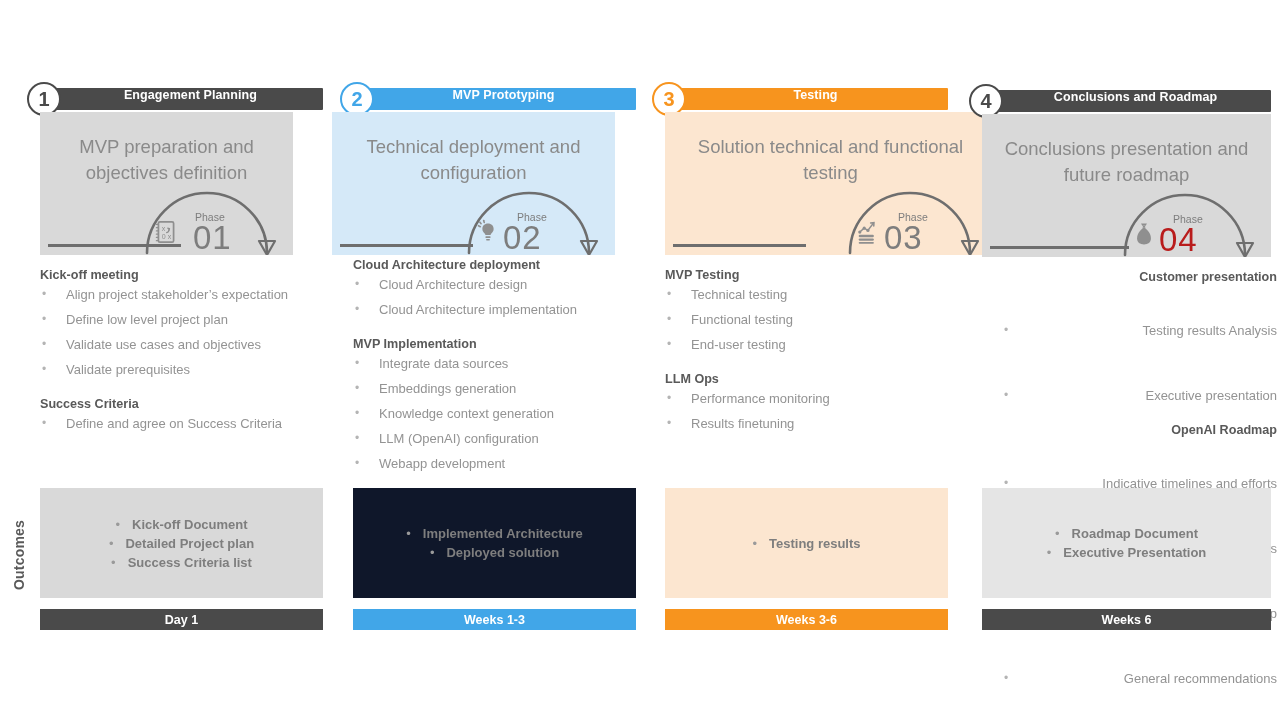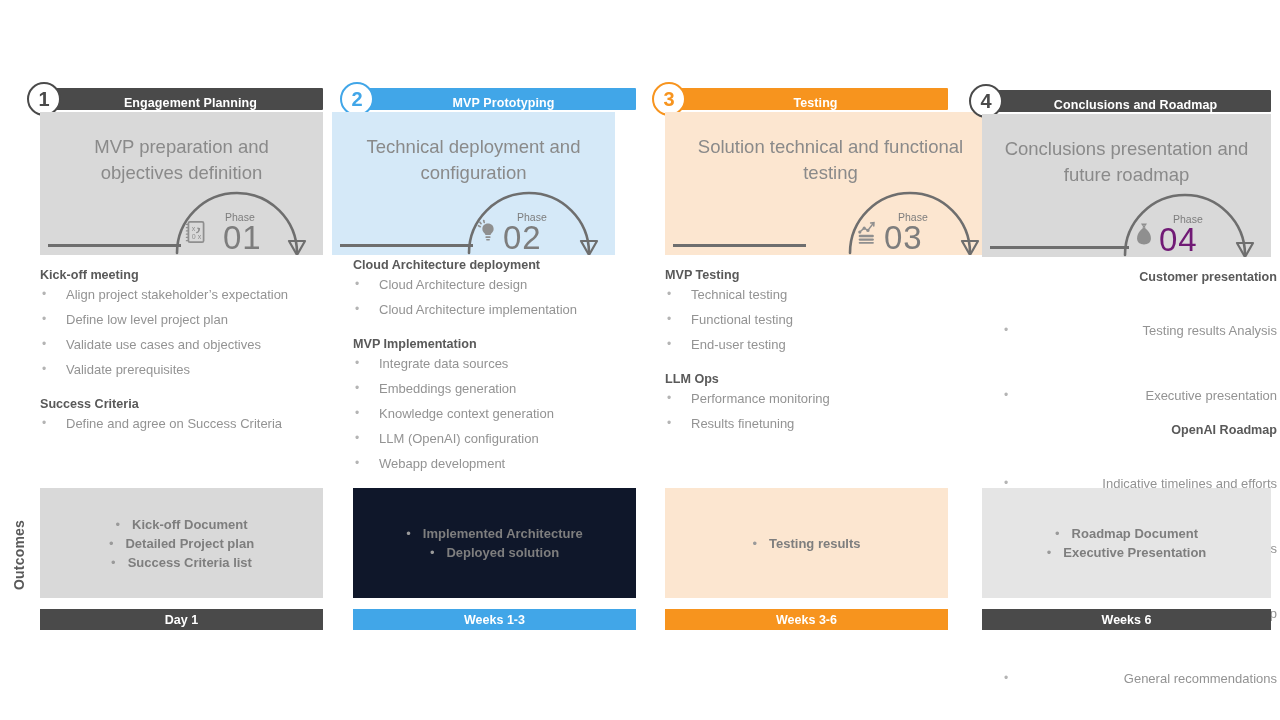--- a/index.html
+++ b/index.html
@@ -17,21 +17,21 @@
     display:flex;align-items:center;justify-content:center;
     transform:rotate(-90deg);transform-origin:center center;
     margin-left:-58px;
     font-size:14px;font-weight:bold;color:#595959;letter-spacing:.2px;
   }
 
   .col{position:absolute;top:0;}
 
   
   .hdr{position:absolute;height:22px;border-radius:1px;
-       display:flex;align-items:flex-end;justify-content:center;}
+       display:flex;align-items:flex-start;justify-content:center;}
   .hdr-title{font-size:12.5px;font-weight:bold;color:#ffffff;letter-spacing:.1px;
              padding-left:18px;}
   .badge{position:absolute;width:34px;height:34px;border-radius:50%;
          background:#ffffff;border:2.5px solid #4a4a4a;
          display:flex;align-items:center;justify-content:center;
          font-size:20px;font-weight:bold;color:#4a4a4a;box-sizing:border-box;}
 
   
   .card{position:absolute;}
   .card-text{position:absolute;left:0;right:0;top:22px;
@@ -66,21 +66,21 @@
 <body>
 
 <div class="board">
   <div class="outcomes-label">Outcomes</div>
   <div id="cols">
       <div class="col">
         <div class="hdr" style="left: 40px; top: 88px; width: 283px; background: rgb(74, 74, 74);">
           <span class="hdr-title">Engagement Planning</span>
         </div>
         <div class="badge" style="left: 27px; top: 82px; border-color: rgb(74, 74, 74); color: rgb(74, 74, 74);">1</div>
-        <div class="card" style="left: 40px; top: 112px; width: 283px; height: 143px; background: rgb(217, 217, 217);">
+        <div class="card" style="left: 40px; top: 112px; width: 253px; height: 143px; background: rgb(217, 217, 217);">
           <div class="card-text">MVP preparation and objectives definition</div>
      <div class="baseline" style="width:133px;background:#6e6e6e"></div>
      <div class="phase-art">
        <svg viewBox="0 0 150 70" width="150" height="70">
     <path d="M8 68 A 60 60 0 0 1 128 68" fill="none" stroke="#6e6e6e" stroke-width="2.6" stroke-linecap="round"></path>
     <polygon points="120,56 136,56 128,70" fill="none" stroke="#6e6e6e" stroke-width="2.2" stroke-linejoin="round"></polygon>
   </svg>
        <div style="position:absolute;left:14px;bottom:6px;"><svg viewBox="0 0 24 24" width="26" height="26">
     <rect x="5" y="2.6" width="14" height="18.8" rx="1.4" fill="none" stroke="#8f8f8f" stroke-width="1.6"></rect>
     <g stroke="#8f8f8f" stroke-width="1.3" stroke-linecap="round">
@@ -240,21 +240,21 @@
        <svg viewBox="0 0 150 70" width="150" height="70">
     <path d="M8 68 A 60 60 0 0 1 128 68" fill="none" stroke="#6e6e6e" stroke-width="2.6" stroke-linecap="round"></path>
     <polygon points="120,56 136,56 128,70" fill="none" stroke="#6e6e6e" stroke-width="2.2" stroke-linejoin="round"></polygon>
   </svg>
        <div style="position:absolute;left:14px;bottom:6px;"><svg viewBox="0 0 24 24" width="26" height="26">
       <path d="M9.3 2.2h5.4l-1.1 2.1H10.4z" fill="#8f8f8f"></path>
       <path d="M11 4.6h2l.3 1.6h-2.6z" fill="#8f8f8f"></path>
       <path d="M12 6c-3.4 1.9-6.4 5.8-6.4 10.2 0 3.6 2.7 5.4 6.4 5.4s6.4-1.8 6.4-5.4C18.4 11.8 15.4 7.9 12 6z" fill="#8f8f8f"></path>
               </svg></div>
        <div style="position:absolute;left:56px;bottom:32px;font-size:10.5px;color:#7d7d7d;">Phase</div>
-       <div style="position:absolute;left:42px;bottom:-2px;font-size:33px;color:#701a75;letter-spacing:1px;">04</div>
+       <div style="position:absolute;left:42px;bottom:-2px;font-size:33px;color:#b91c1c;letter-spacing:1px;">04</div>
      </div>
         </div>
         <div class="blocks indent" style="left: 982px; top: 270px; width: 295px; text-align: right;">
           <div class="blk-head">Customer presentation</div>
           <ul class="blk-list">
             <li>Testing results Analysis</li>
             <li>Executive presentation</li>
           </ul>
           <div class="blk-head">OpenAI Roadmap</div>
           <ul class="blk-list">

